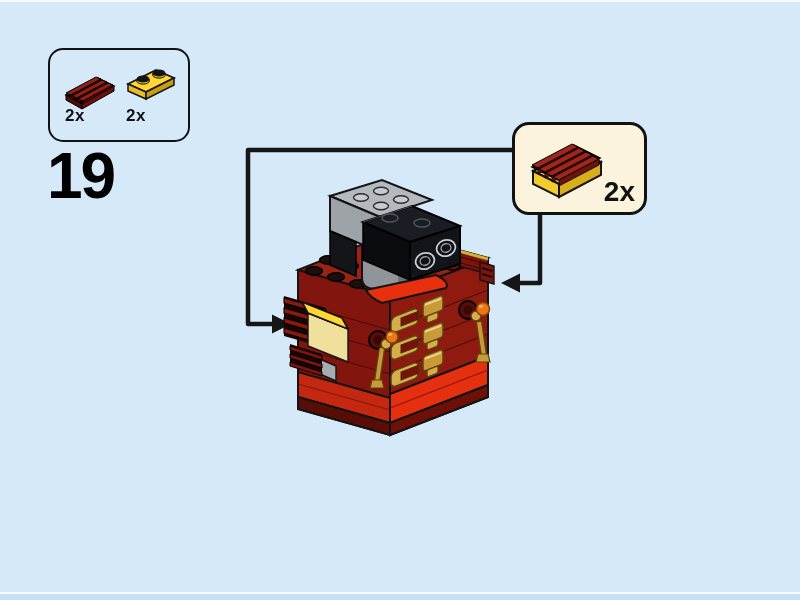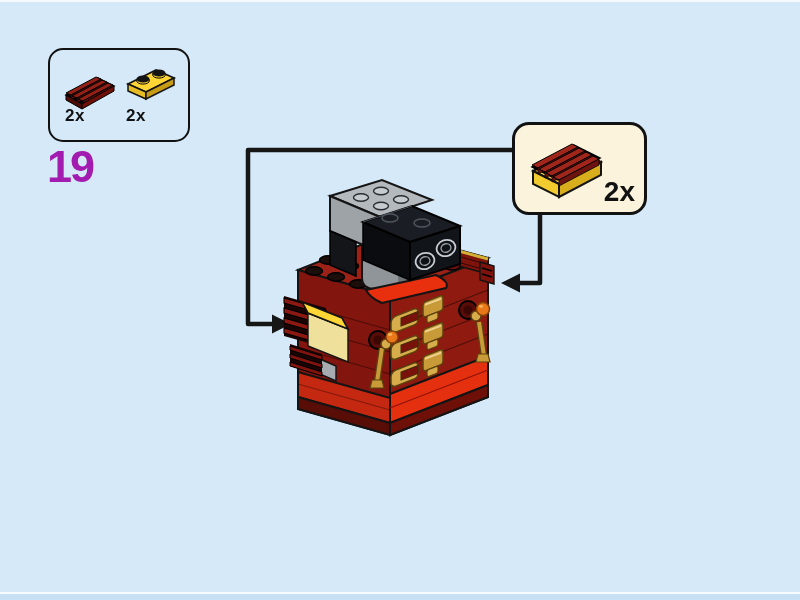--- a/index.html
+++ b/index.html
@@ -23,21 +23,21 @@
   .parts-panel .icon2{position:absolute;left:72px;top:14px;}
   .part-qty{
     position:absolute;top:56px;font-size:17px;font-weight:600;color:#121212;
     letter-spacing:0.5px;
   }
   .qty1{left:15px;}
   .qty2{left:76px;}
 
   .step-number{
     position:absolute;left:47px;top:144px;
-    font-size:45px;font-weight:700;color:#a21caf;letter-spacing:-2px;
+    font-size:64px;font-weight:700;color:#000000;letter-spacing:-2px;
     line-height:1;
   }
 
   .callout{
     position:absolute;left:512px;top:122px;width:135px;height:93px;
     background:#FBF3DB;border:3px solid #121212;border-radius:17px;
     box-sizing:border-box;
   }
   .callout .callout-icon{position:absolute;left:8px;top:8px;}
   .callout-qty{

